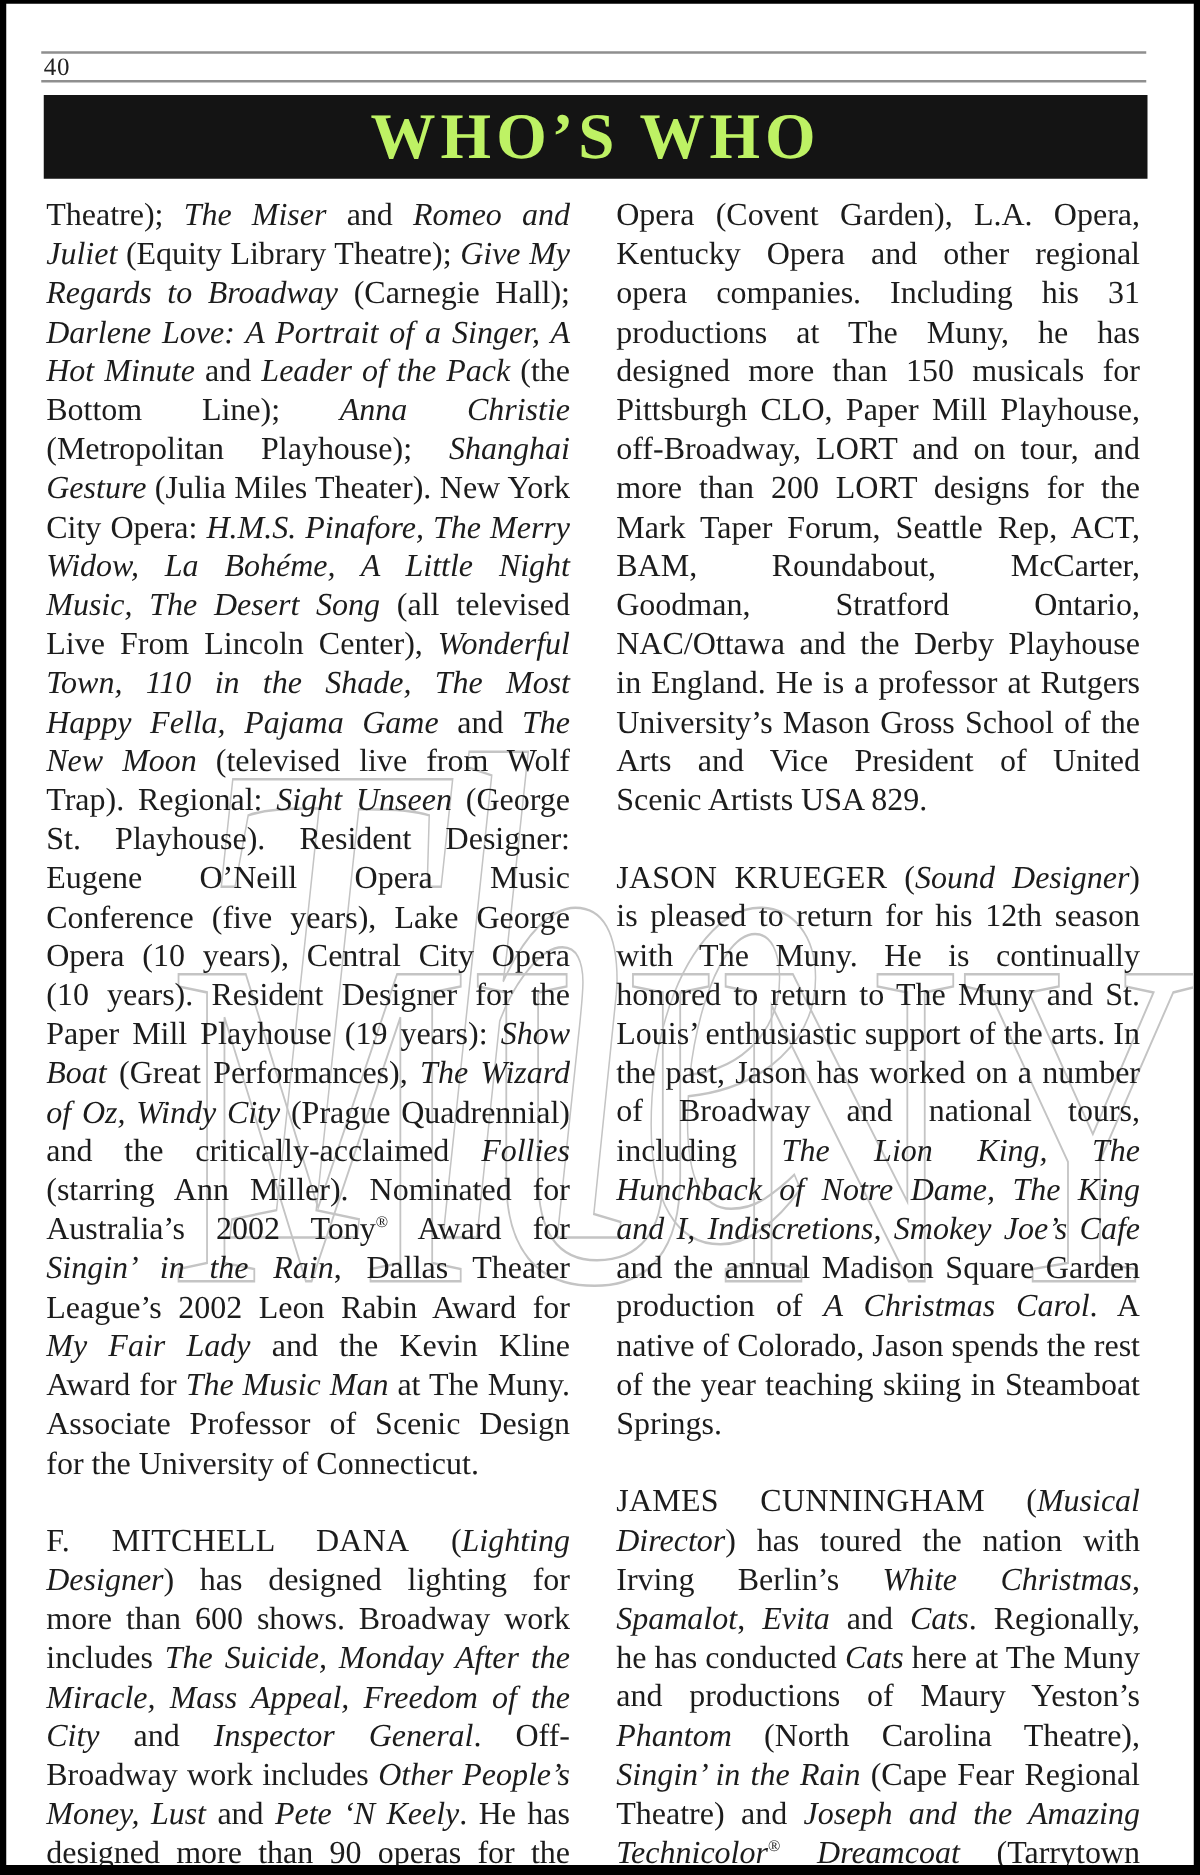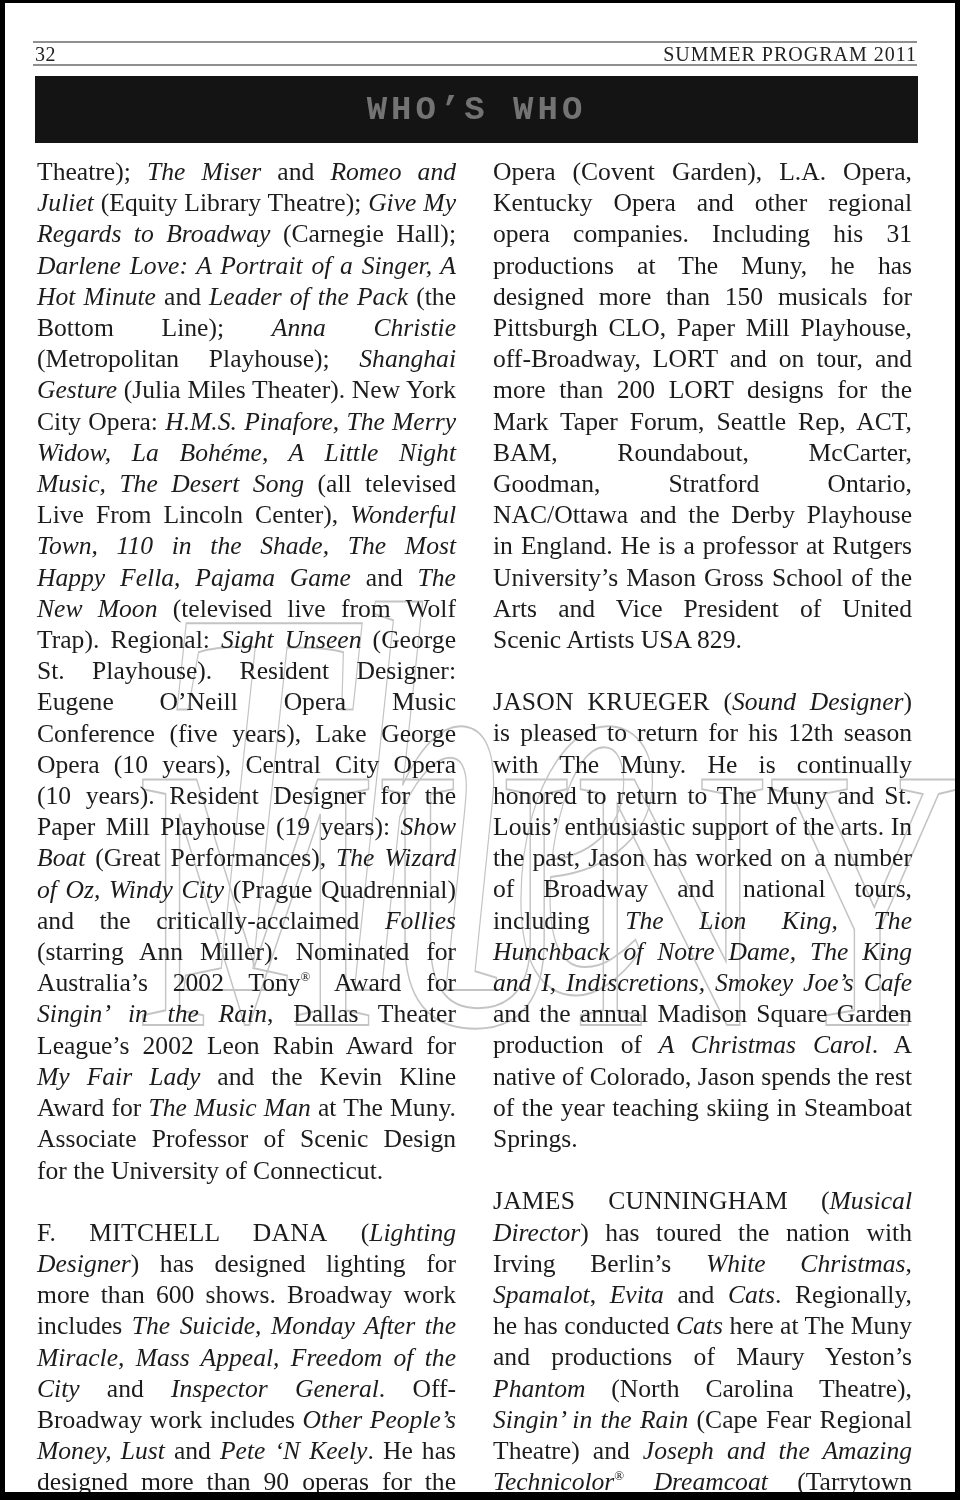--- a/index.html
+++ b/index.html
@@ -26,23 +26,23 @@
   .header-right{
     position:absolute;right:38px;top:40px;
     font-size:20px;color:#222;letter-spacing:1px;
   }
   .banner{
     position:absolute;left:30px;top:73px;width:883px;height:67px;
     background:#141414;
     display:flex;align-items:center;justify-content:center;
   }
   .banner-title{
-    color:#737373;
-    font-family:Liberation Mono, monospace;
-    font-size:34px;font-weight:700;letter-spacing:4px;
+    color:#bef264;
+    font-family:Liberation Serif, serif;
+    font-size:52px;font-weight:700;letter-spacing:4px;
   }
   .watermark{
     position:absolute;left:-5px;top:-3px;width:960px;height:1500px;
     pointer-events:none;
   }
   .columns{
     position:absolute;left:28px;top:149px;width:884px;
     display:flex;gap:29px;
     z-index:2;
   }
@@ -60,22 +60,21 @@
 <body>
 
 <div class="page">
 
   <svg class="watermark" viewBox="0 0 960 1500" xmlns="http://www.w3.org/2000/svg" aria-hidden="true">
     <text x="155" y="990" font-family="Liberation Serif, serif" font-style="italic" font-size="560" textLength="505" lengthAdjust="spacingAndGlyphs" fill="none" stroke="#c4c4c4" stroke-width="2">The</text>
     <text x="135" y="1025" font-family="Liberation Serif, serif" font-size="375" textLength="830" lengthAdjust="spacingAndGlyphs" fill="none" stroke="#c4c4c4" stroke-width="2">MUNY</text>
   </svg>
 
   <div class="rule top"></div>
-  <div class="page-number">32</div>
-  <div class="header-right">SUMMER PROGRAM 2011</div>
+  <div class="page-number">40</div>
   <div class="rule bottom"></div>
 
   <div class="banner">
     <span class="banner-title">WHO’S WHO</span>
   </div>
 
   <div class="columns">
     <div class="col">
         <p><span>Theatre); </span><i>The Miser</i><span> and </span><i>Romeo and Juliet</i><span> (Equity Library Theatre); </span><i>Give My Regards to Broadway</i><span> (Carnegie Hall); </span><i>Darlene Love: A Portrait of a Singer, A Hot Minute</i><span> and </span><i>Leader of the Pack</i><span> (the Bottom Line); </span><i>Anna Christie</i><span> (Metropolitan Playhouse); </span><i>Shanghai Gesture</i><span> (Julia Miles Theater). New York City Opera: </span><i>H.M.S. Pinafore, The Merry Widow, La Bohéme, A Little Night Music, The Desert Song</i><span> (all televised Live From Lincoln Center), </span><i>Wonderful Town, 110 in the Shade, The Most Happy Fella, Pajama Game</i><span> and </span><i>The New Moon</i><span> (televised live from Wolf Trap). Regional: </span><i>Sight Unseen</i><span> (George St. Playhouse). Resident Designer: Eugene O’Neill Opera Music Conference (five years), Lake George Opera (10 years), Central City Opera (10 years). Resident Designer for the Paper Mill Playhouse (19 years): </span><i>Show Boat</i><span> (Great Performances), </span><i>The Wizard of Oz, Windy City</i><span> (Prague Quadrennial) and the critically-acclaimed </span><i>Follies</i><span> (starring Ann Miller). Nominated for Australia’s 2002 Tony</span><sup>®</sup><span> Award for </span><i>Singin’ in the Rain</i><span>, Dallas Theater League’s 2002 Leon Rabin Award for </span><i>My Fair Lady</i><span> and the Kevin Kline Award for </span><i>The Music Man</i><span> at The Muny. Associate Professor of Scenic Design for the University of Connecticut.</span></p>
         <p><b>F. MITCHELL DANA</b><span> (</span><i>Lighting Designer</i><span>) has designed lighting for more than 600 shows. Broadway work includes </span><i>The Suicide, Monday After the Miracle, Mass Appeal, Freedom of the City</i><span> and </span><i>Inspector General</i><span>. Off-Broadway work includes </span><i>Other People’s Money, Lust</i><span> and </span><i>Pete ‘N Keely</i><span>. He has designed more than 90 operas for the NYC Opera, Royal</span></p>

